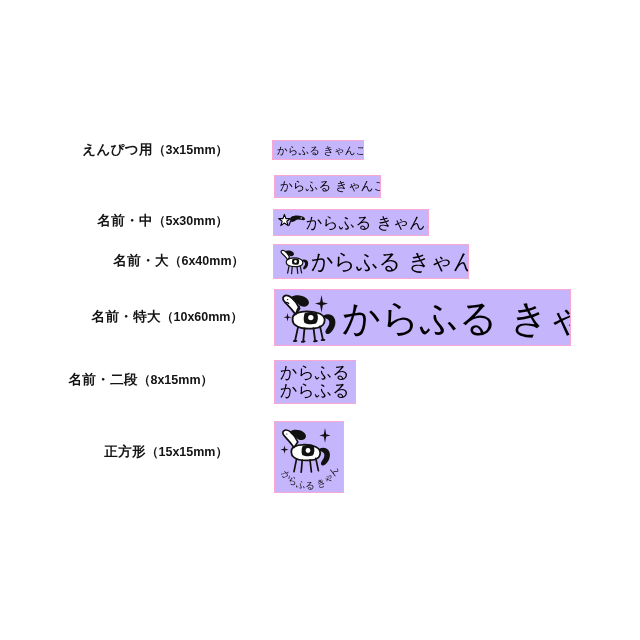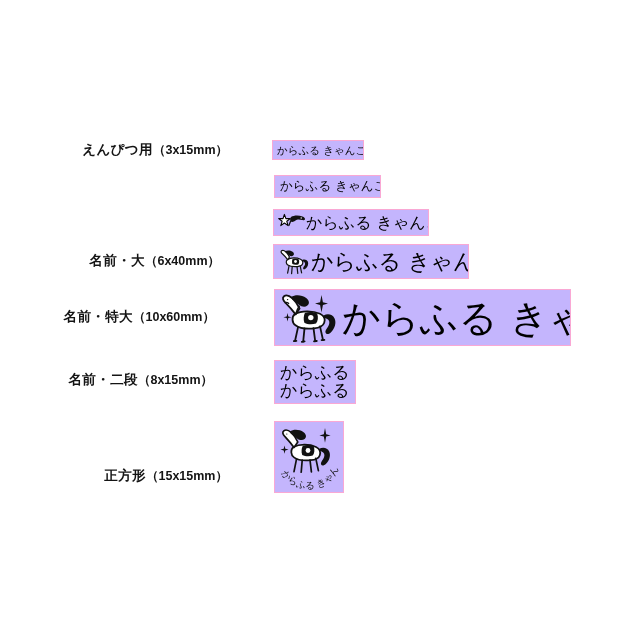--- a/index.html
+++ b/index.html
@@ -91,35 +91,40 @@
     </div>
   </div>
   <div class="stamp" style="left:231px; top:140px; width:92px; height:20px; padding:0 4px;">
     <span class="stamp-text" style="font-size:10.5px;">からふる きゃんこ</span>
   </div>
 
   <div class="stamp" style="left:233px; top:175px; width:107px; height:23px; padding:0 5px;">
     <span class="stamp-text" style="font-size:12.5px;">からふる きゃんこ</span>
   </div>
 
+  <div class="row" style="left:60px; top:209px; width:168px; height:24px;">
+    <div class="row-label">
+      <span>名前・中</span><span class="dims">（5x30mm）</span>
+    </div>
+  </div>
   <div class="stamp" style="left:232px; top:209px; width:156px; height:27px; padding:0 4px;">
     <span class="icon-wrap" style="width:28px;height:21px;">
       <svg width="28" height="21" viewBox="0 0 28 21">
         <path d="M6.4 2.4 L7.9 6.6 L12.3 6.6 L8.8 9.3 L10.1 13.6 L6.4 11.0 L2.8 13.6 L4.1 9.3 L0.7 6.6 L5.0 6.6 Z" fill="#fff" stroke="#000" stroke-width="1.1" stroke-linejoin="round"></path>
         <path d="M13.0 5.0 C16.0 3.2 20.5 3.0 24.5 4.6 C26.2 5.3 27.2 6.3 27.0 7.2 C26.8 8.0 25.6 8.3 24.2 8.1
                  C22.6 7.9 21.3 7.4 20.0 7.6 C18.4 7.8 17.4 9.0 15.8 9.6 C14.4 10.1 13.2 9.9 12.6 9.2
                  C11.9 8.4 12.0 6.2 13.0 5.0 Z" fill="#111"></path>
         <path d="M12.6 9.2 C12.0 10.6 11.4 12.0 11.0 13.3" stroke="#111" stroke-width="1.3" fill="none" stroke-linecap="round"></path>
         <circle cx="23.2" cy="6.0" r="0.7" fill="#fff"></circle>
       </svg>
     </span>
     <span class="stamp-text" style="font-size:16px;">からふる きゃんこ</span>
   </div>
 
-  <div class="row" style="left:52px; top:249px; width:168px; height:24px;">
+  <div class="row" style="left:76px; top:249px; width:168px; height:24px;">
     <div class="row-label">
       <span>名前・大</span><span class="dims">（6x40mm）</span>
     </div>
   </div>
   <div class="stamp" style="left:232px; top:244px; width:196px; height:35px; padding:0 4px;">
     <span class="icon-wrap" style="width:33px;height:30px;">
       <svg width="33" height="30" viewBox="0 0 33 30">
 
         <path d="M9.5 12.5 C12.5 10.5 18.5 10.3 22.5 12.2 C24.5 13.2 25.2 15.0 24.6 16.8
                  C24.0 18.6 22.0 19.4 19.5 19.6 C16.0 19.9 12.0 19.4 9.8 18.0
@@ -139,21 +144,21 @@
 
         <path d="M14.6 12.0 C16.8 11.4 19.2 11.5 20.8 12.4 C21.4 14.2 21.2 16.2 20.2 17.4
                  C18.2 18.0 16.0 17.9 14.4 17.0 C13.8 15.4 13.9 13.2 14.6 12.0 Z" fill="#111"></path>
         <circle cx="17.5" cy="14.5" r="1.4" fill="#fff"></circle>
         <circle cx="5.2" cy="5.2" r="0.8" fill="#fff"></circle>
       </svg>
     </span>
     <span class="stamp-text" style="font-size:22px;">からふる きゃんこ</span>
   </div>
 
-  <div class="row" style="left:39px; top:305px; width:176px; height:24px;">
+  <div class="row" style="left:67px; top:305px; width:176px; height:24px;">
     <div class="row-label">
       <span>名前・特大</span><span class="dims">（10x60mm）</span>
     </div>
   </div>
   <div class="stamp" style="left:233px; top:289px; width:297px; height:57px; padding:0 5px;">
     <span class="icon-wrap" style="width:60px;height:52px;">
       <svg width="60" height="52" viewBox="0 0 60 52">
 
         <path d="M41.5 3.0 L42.9 10.2 L48.0 11.6 L42.9 13.0 L41.5 20.4 L40.1 13.0 L35.0 11.6 L40.1 10.2 Z" fill="#111"></path>
         <path d="M7.5 21.0 L8.3 24.4 L11.6 25.2 L8.3 26.0 L7.5 29.4 L6.7 26.0 L3.4 25.2 L6.7 24.4 Z" fill="#111"></path>
@@ -191,21 +196,21 @@
   <div class="row" style="left:45px; top:368px; width:168px; height:24px;">
     <div class="row-label">
       <span>名前・二段</span><span class="dims">（8x15mm）</span>
     </div>
   </div>
   <div class="stamp two-line" style="left:233px; top:360px; width:82px; height:44px; padding:0 5px;">
     <span class="stamp-text" style="font-size:17px;">からふる</span>
     <span class="stamp-text" style="font-size:17px;">からふる</span>
   </div>
 
-  <div class="row" style="left:60px; top:464px; width:168px; height:24px;">
+  <div class="row" style="left:60px; top:440px; width:168px; height:24px;">
     <div class="row-label">
       <span>正方形</span><span class="dims">（15x15mm）</span>
     </div>
   </div>
   <div class="stamp square-stamp" style="left:233px; top:421px; width:70px; height:72px;">
     <span class="icon-wrap" style="width:68px;height:70px;">
       <svg width="68" height="70" viewBox="0 0 68 70">
 
         <path d="M50.0 4.0 L51.2 10.2 L55.6 11.4 L51.2 12.6 L50.0 18.8 L48.8 12.6 L44.4 11.4 L48.8 10.2 Z" fill="#111"></path>
         <path d="M9.5 21.5 L10.3 24.8 L13.6 25.6 L10.3 26.4 L9.5 29.7 L8.7 26.4 L5.4 25.6 L8.7 24.8 Z" fill="#111"></path>

